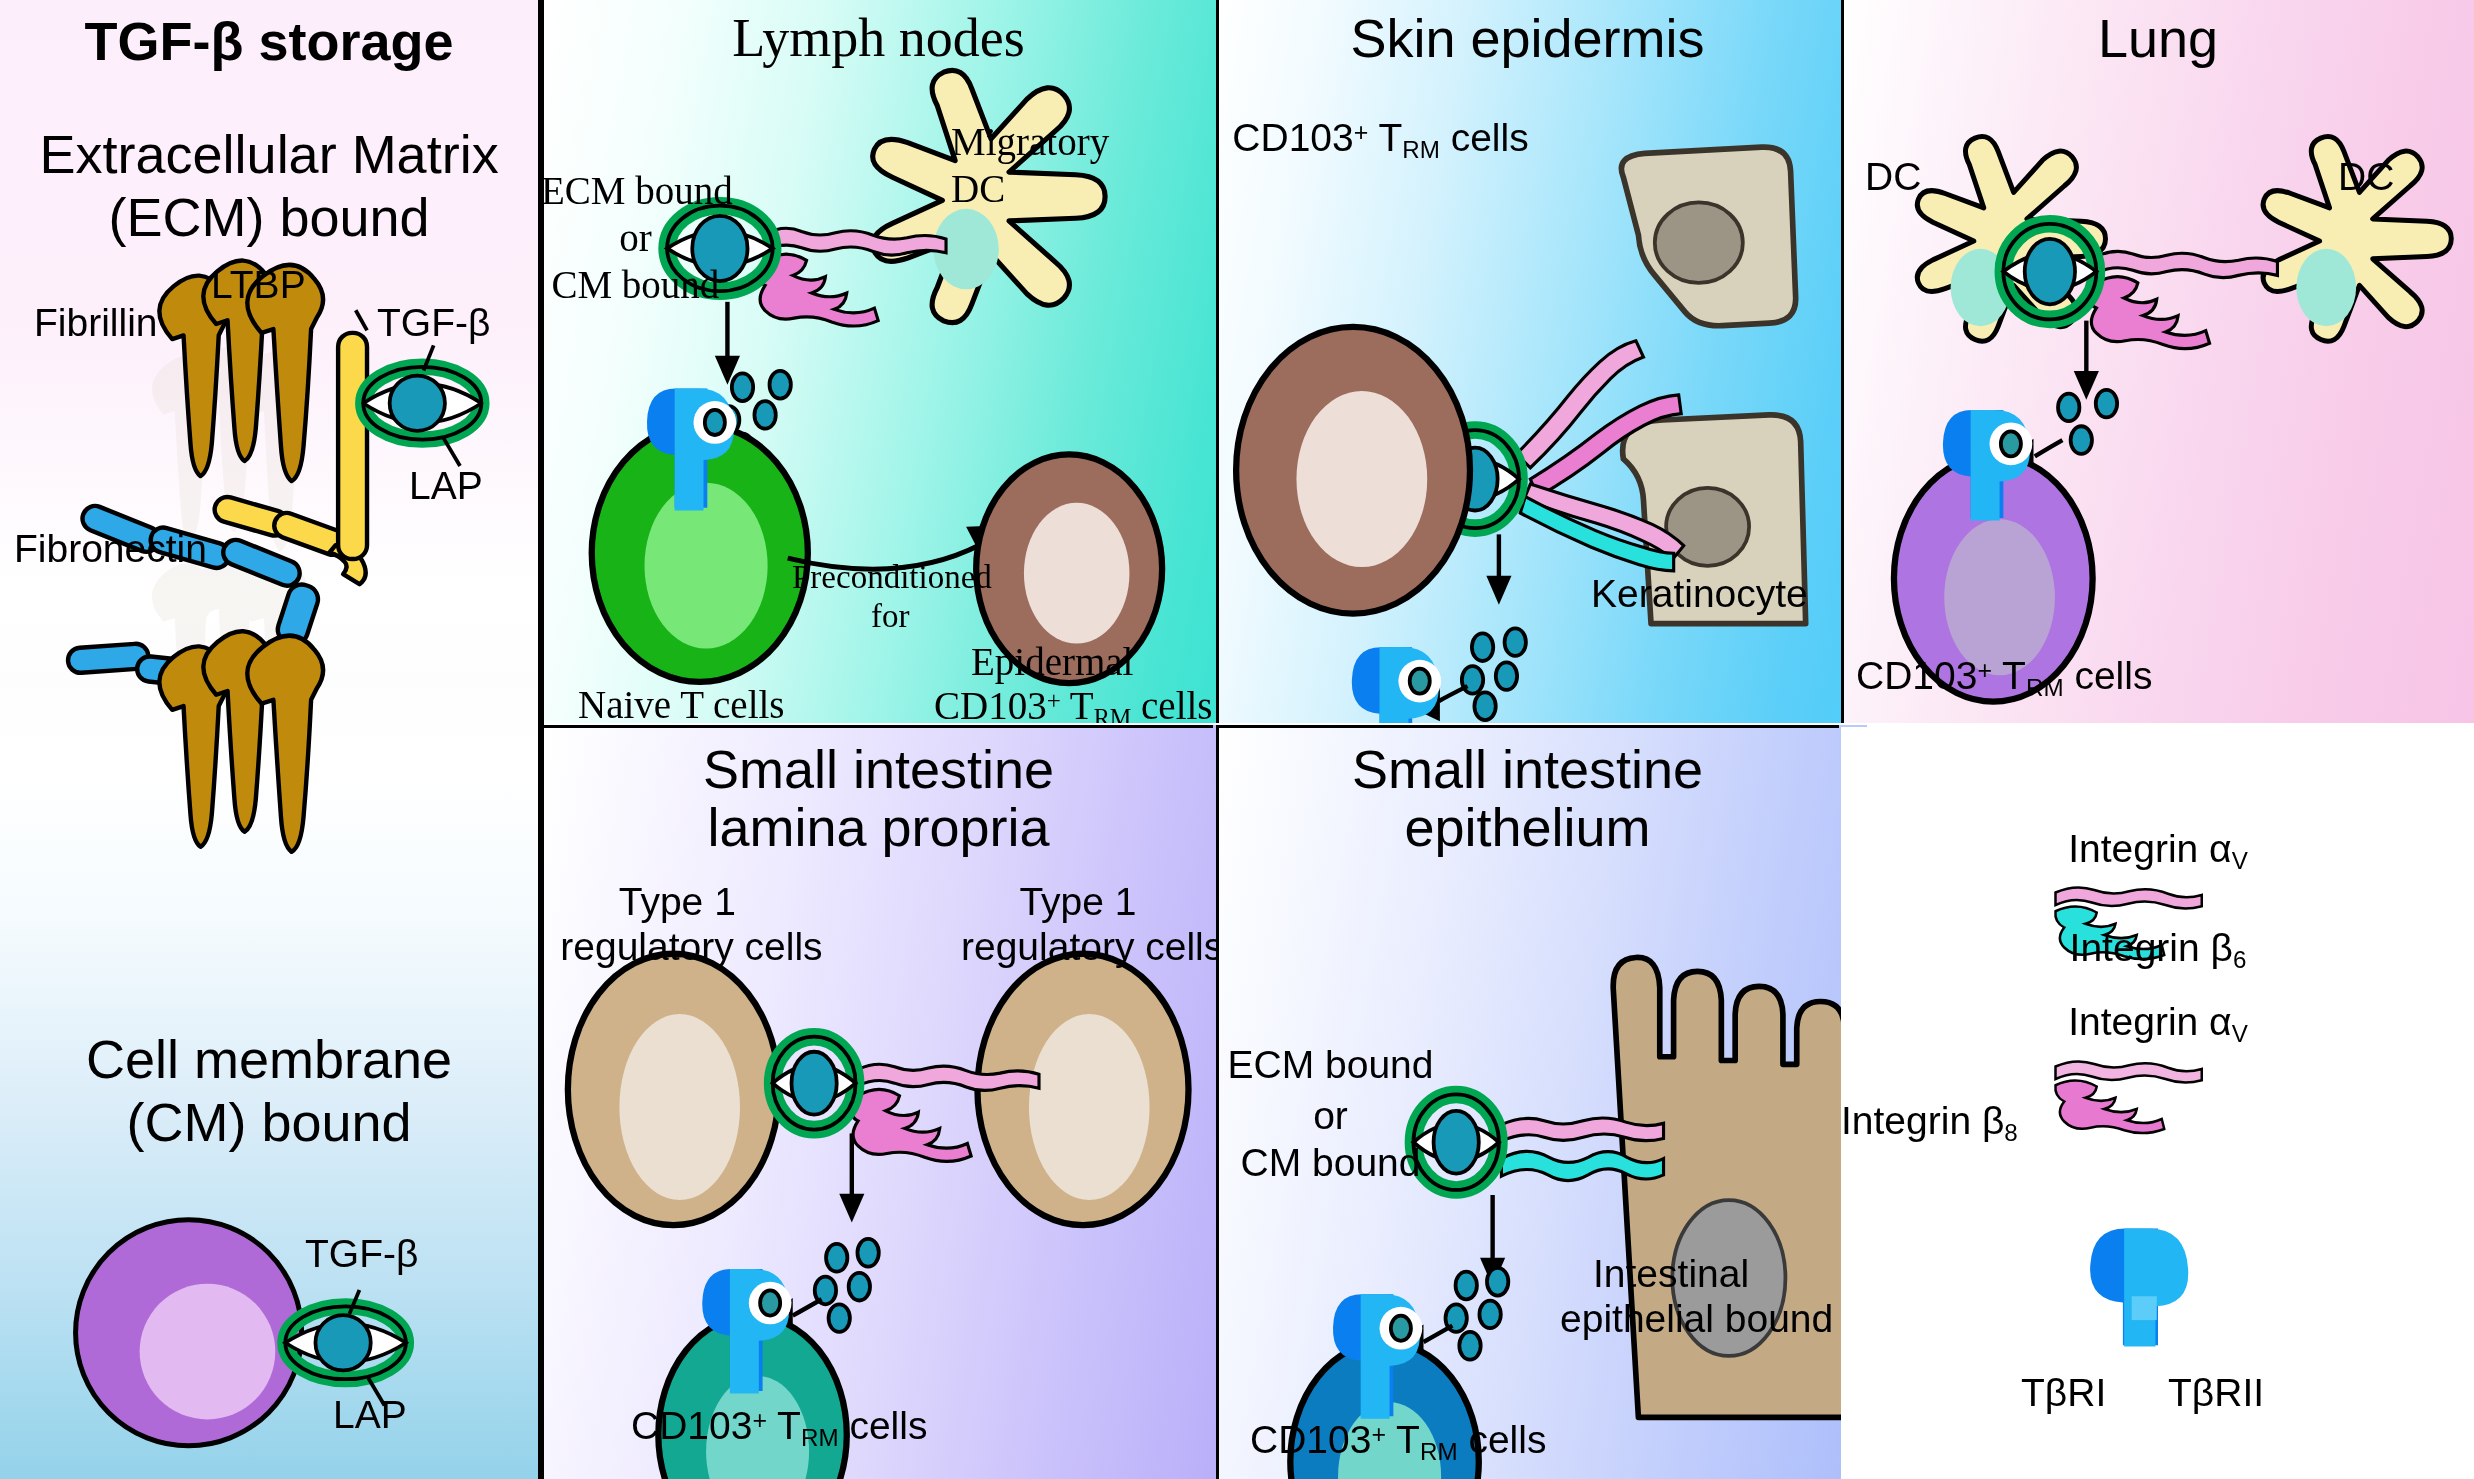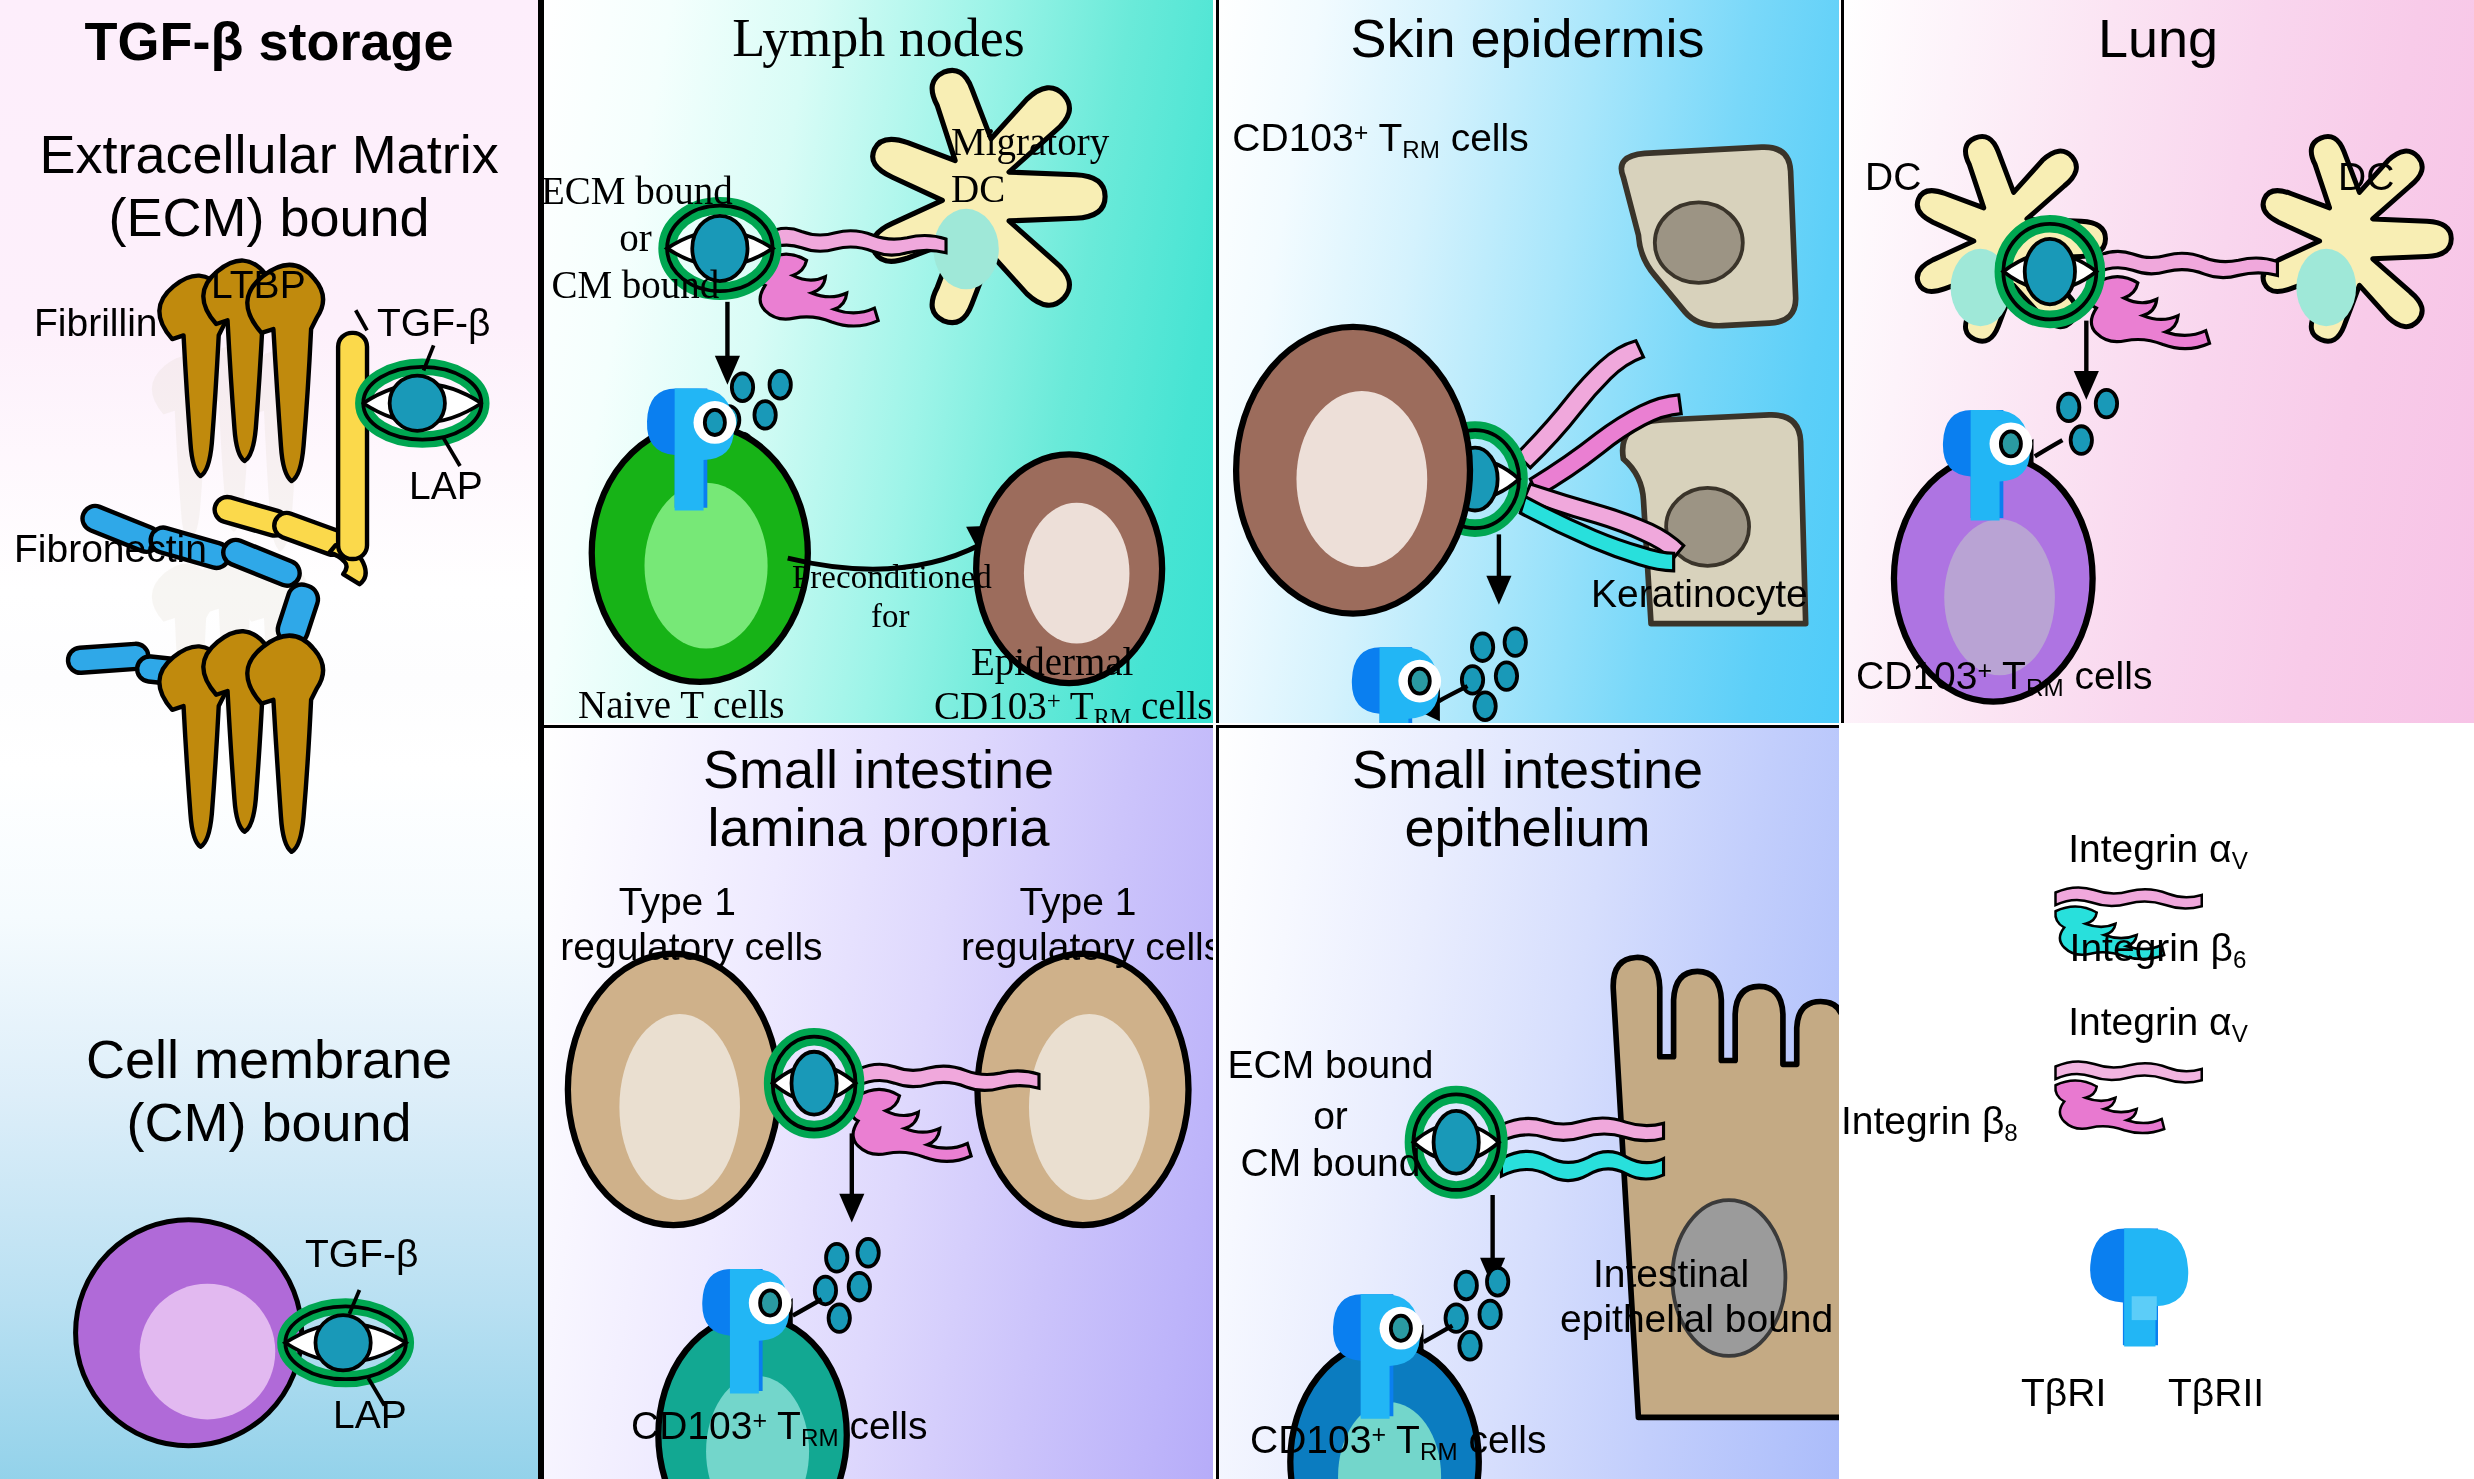--- a/index.html
+++ b/index.html
@@ -1,19 +1,19 @@
 <!DOCTYPE html>
 <html style="font-size:10px"><head>
 <meta charset="utf-8">
 <style>
   html,body{margin:0;padding:0;background:#fff;}
   body{width:2475px;height:1480px;font-family:"Liberation Sans",sans-serif;color:#000;}
   #root{position:relative;width:2475px;height:1480px;overflow:hidden;background:#fff;}
 
-  .panel{position:absolute;overflow:hidden;}
+  .panel{position:absolute;overflow:hidden;padding-left:28px;}
   .ttl{position:absolute;text-align:center;font-size:54px;line-height:1.0;white-space:nowrap;}
   .ttl2{position:absolute;text-align:center;font-size:54px;line-height:1.06;}
   .lbl{position:absolute;font-size:39px;line-height:1.1;white-space:nowrap;}
   .sub{font-size:0.62em;vertical-align:-0.28em;}
   .sup{font-size:0.64em;vertical-align:0.42em;}
 
   
   #p-storage{left:0;top:0;width:538px;height:1480px;
     background:linear-gradient(to bottom,#fdeefb 0%,#fdf0fb 22%,#ffffff 40%,#fdfdfe 46%,#ffffff 52%,#f5fbfe 62%,#ddeef9 74%,#b9e0f2 88%,#93d2ea 100%);}
   #divider-v1{position:absolute;left:538px;top:0;width:5.7px;height:1480px;background:#000;}

